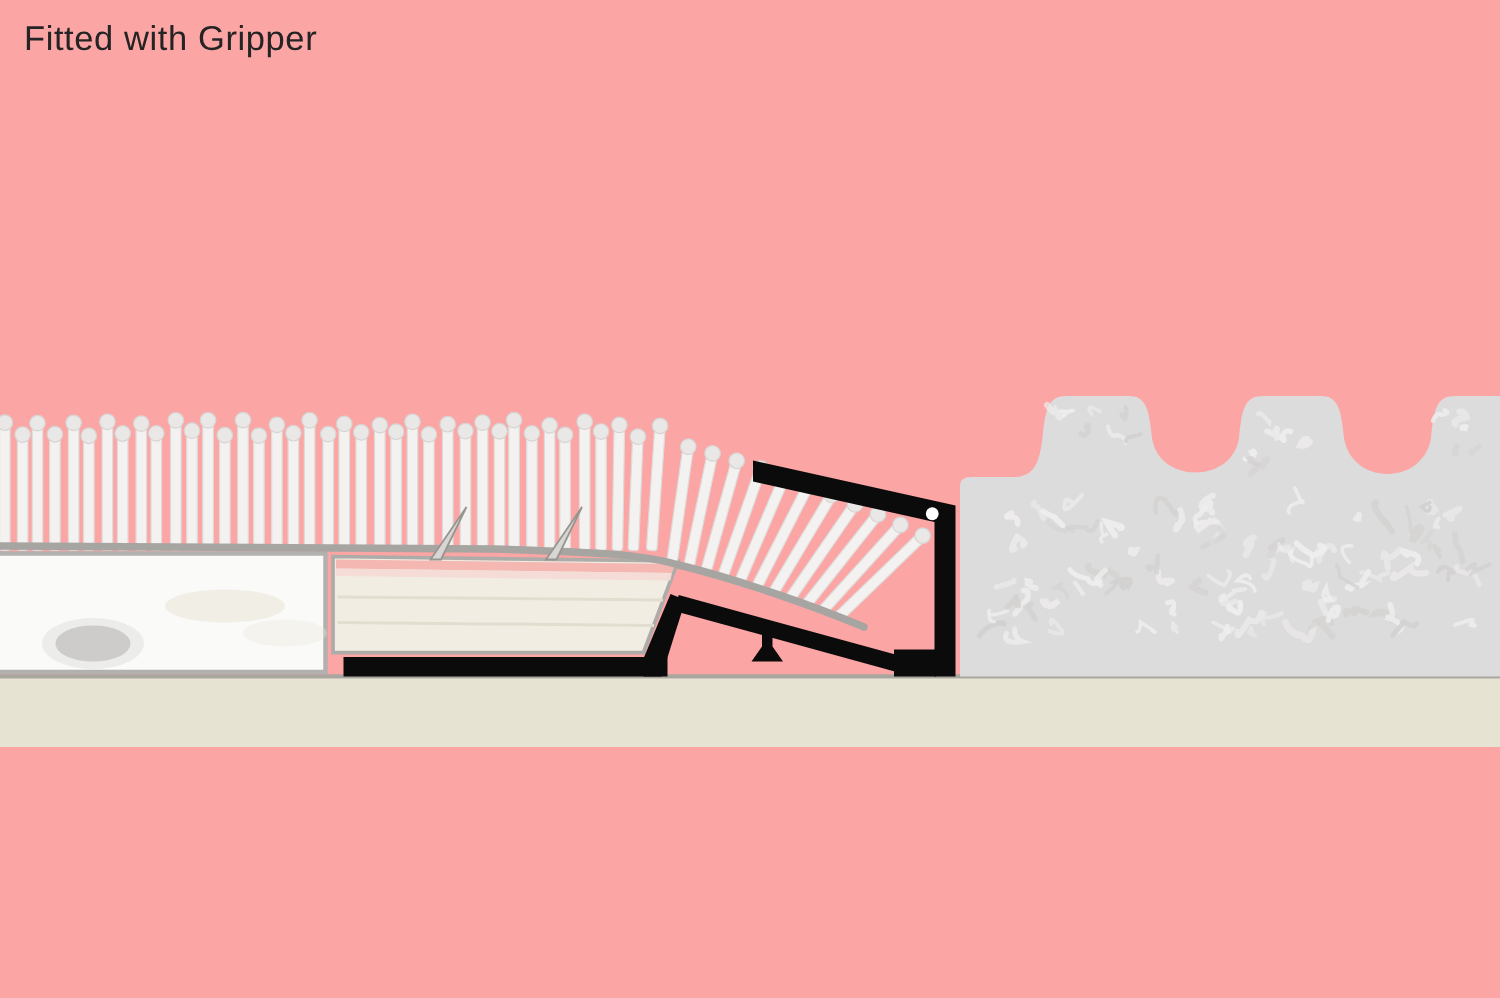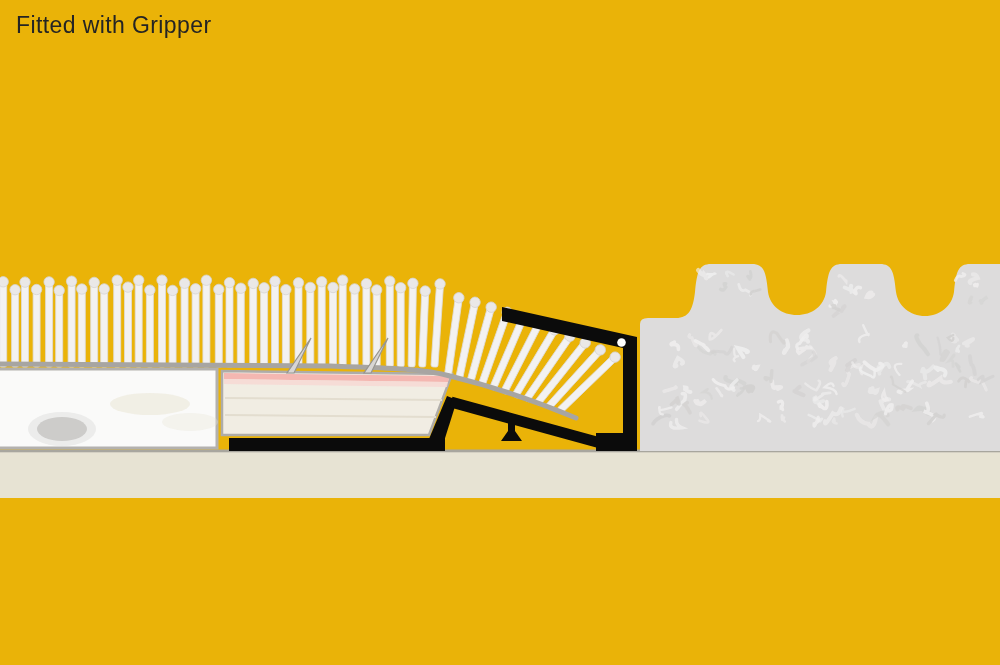--- a/index.html
+++ b/index.html
@@ -1,19 +1,19 @@
 <!DOCTYPE html>
 <html style="--title-color: #242424; --trim: #0b0b0b; --screw-hole: #ffffff; --carpet-pile: #f3f2f1; --carpet-pile-outline: #dedcdb; --carpet-cap: #eae8e7; --carpet-cap-outline: #d6d4d3; --carpet-backing: #a7a5a2; --underlay-fill: #fafaf9; --underlay-border: #b3b1ae; --underlay-blob: #aeacaa; --underlay-smudge: #e9e6d6; --gripper-fill: #f1ede3; --gripper-border: #aeaca9; --gripper-pink: #f4b7b1; --gripper-pink-light: #f7d8d3; --gripper-grain: #e3ddcf; --pin-fill: #d8d6d4; --pin-outline: #97958f; --right-carpet-fill: #dddcdc; --right-carpet-texture-light: #efeeee; --right-carpet-texture-dark: #d2d1d0; --floor-fill: #e7e3d3; --floor-line: #a8a69e;"><head>
 <meta charset="utf-8">
 <style>
   html,body{margin:0;padding:0;background:#ffffff;}
   .screen{
     position:relative;
     width:1000px;height:665px;
-    background:#eab308;
+    background:#fca5a5;
     overflow:hidden;
     font-family:"Liberation Sans", sans-serif;
   }
   .page-title{
     position:absolute;
     left:16px;top:12px;
     font-size:23px;
     font-weight:400;
     letter-spacing:.4px;
     color:var(--title-color,#242424);

